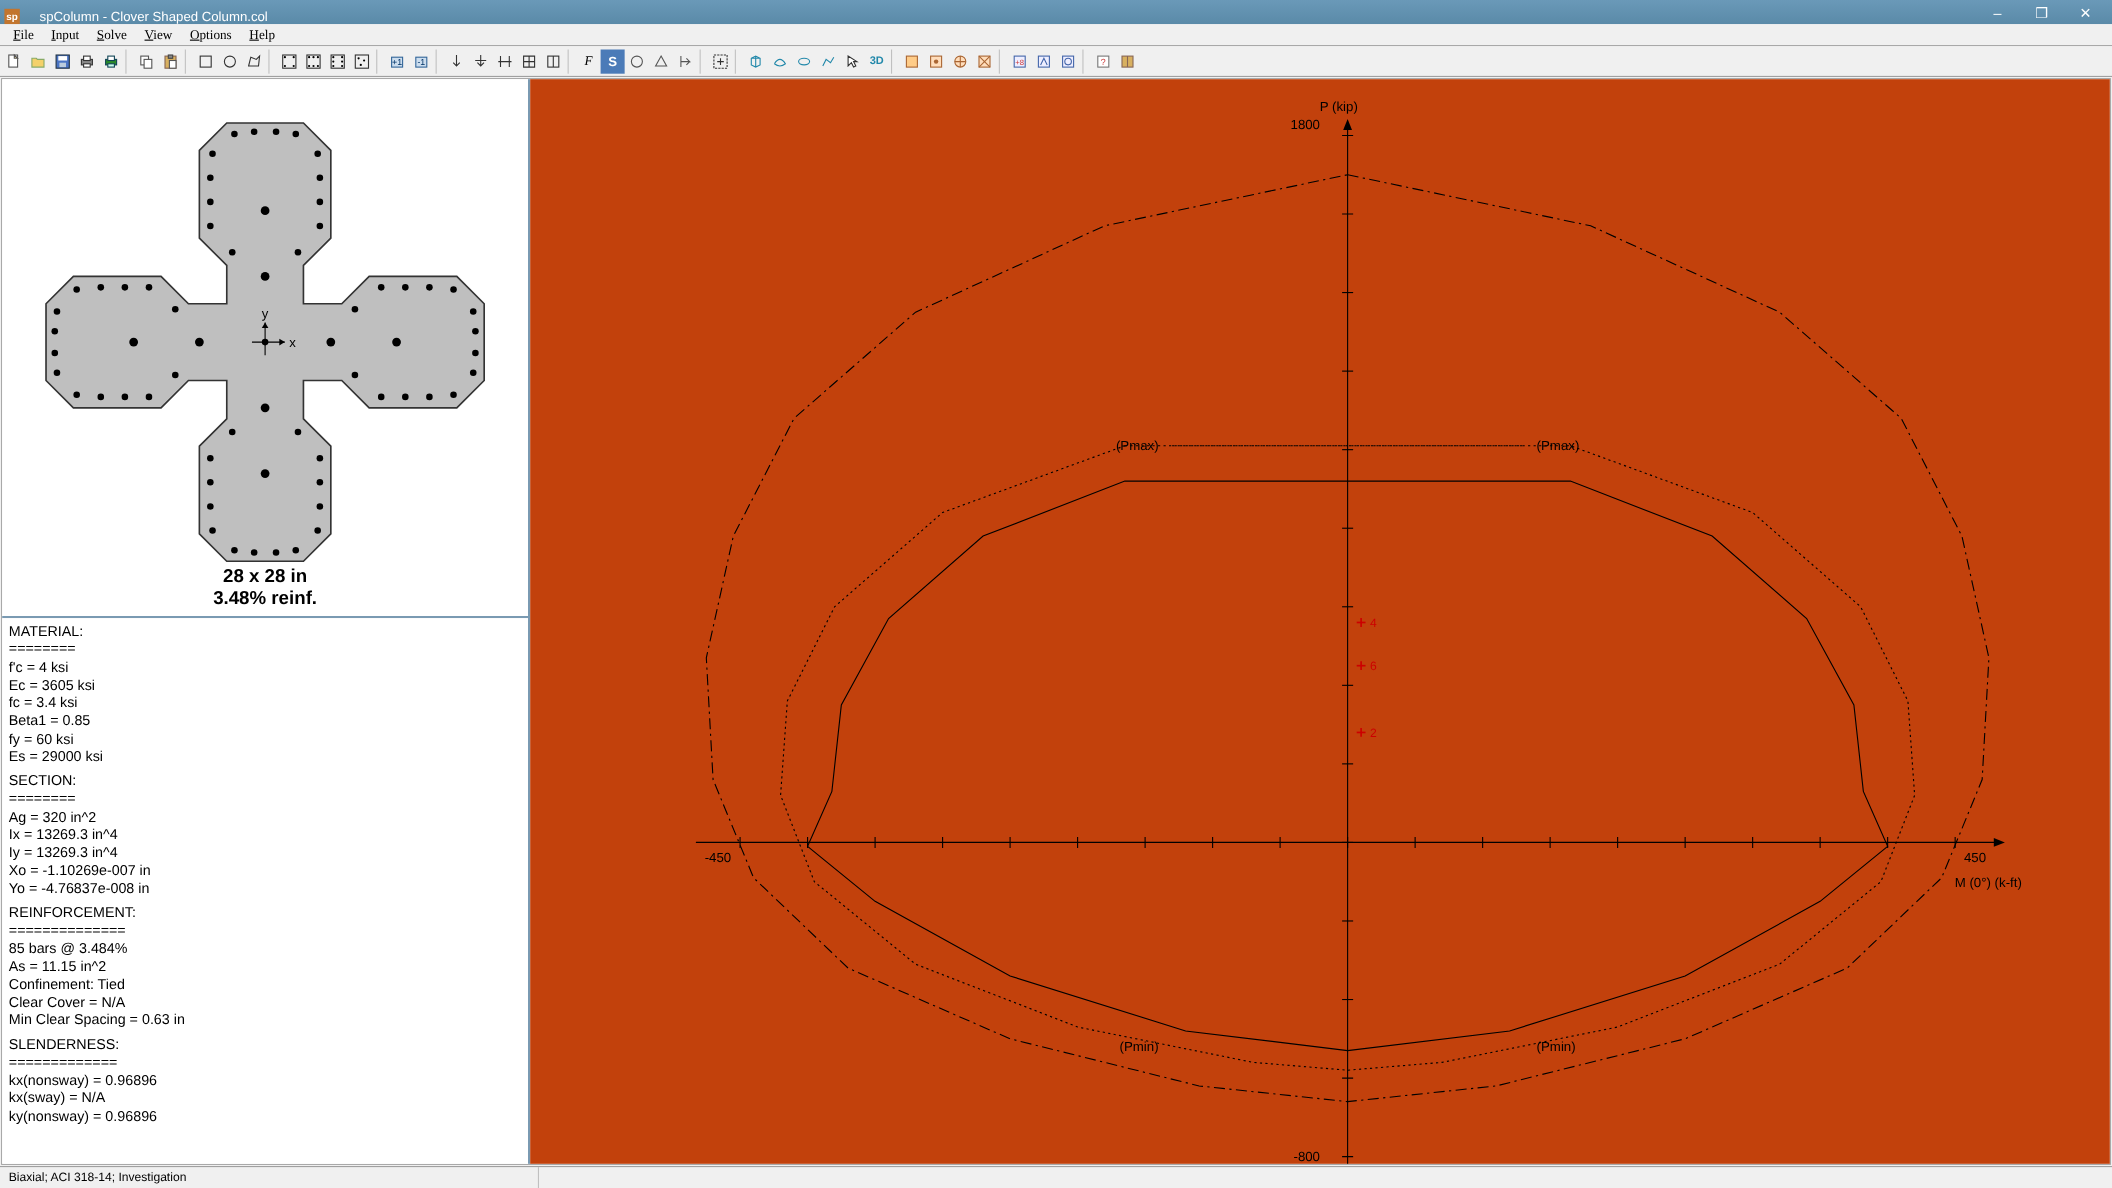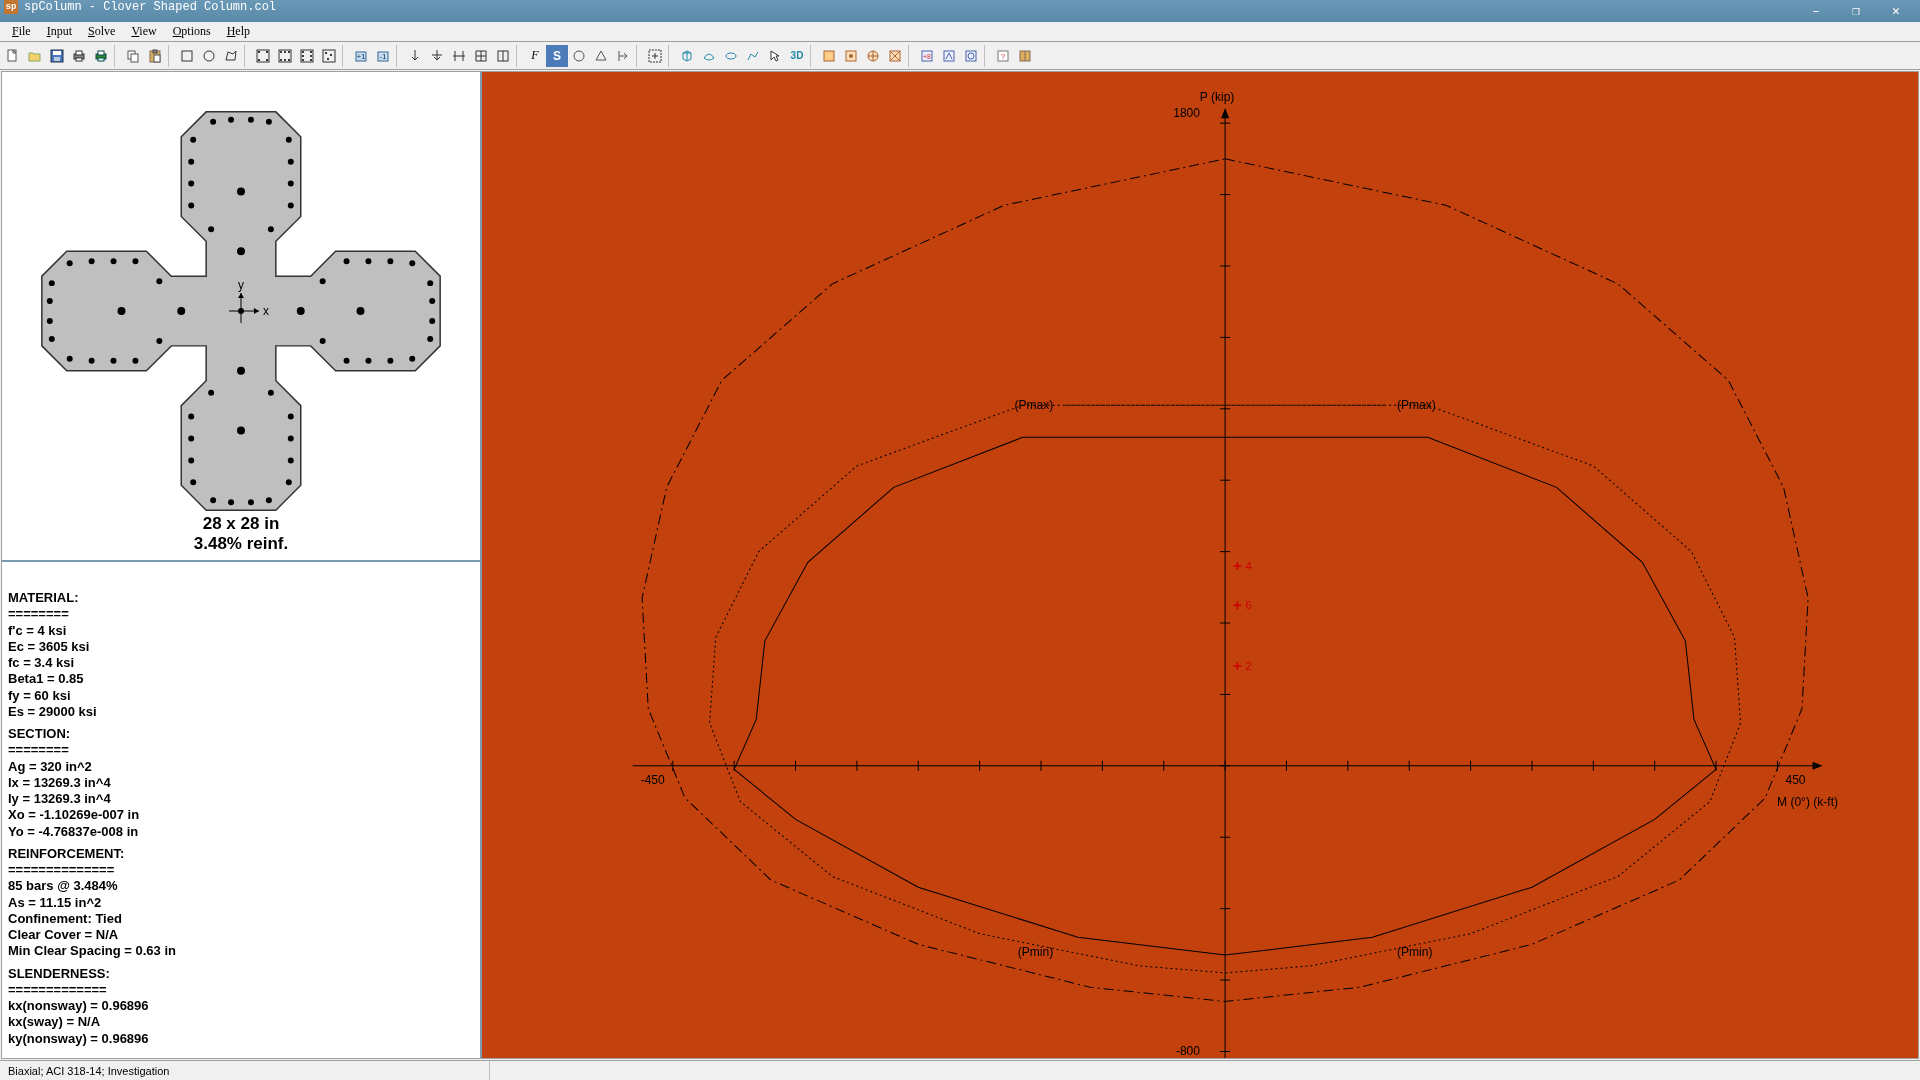--- a/index.html
+++ b/index.html
@@ -11,27 +11,26 @@
   height: 1080px;
   display: flex;
   flex-direction: column;
   overflow: hidden;
 }
 .titlebar {
   background: linear-gradient(#6a99b8, #5a8aa8);
   color: #fff;
   height: 22px;
   display: flex;
-  align-items: flex-start;
+  align-items: flex-end;
   padding: 0 4px;
   font-size: 12px;
-  font-family: Liberation Mono, monospace;
 }
 .titlebar .icon { width: 14px; height: 14px; background:#c2752e; margin-right:6px; display:inline-flex; align-items:center; justify-content:center; font-size:9px; font-weight:bold; color:#fff;}
-.titlebar .title { flex:1; }
+.titlebar .title { flex:1;margin-left:12px; }
 .titlebar .win-btn { width: 40px; height: 22px; display:flex; align-items:center; justify-content:center; font-size:13px; }
 
 .menubar {
   background: #f0f0f0;
   height: 20px;
   display: flex;
   align-items: center;
   border-bottom: 1px solid #a0a0a0;
   padding: 0 4px;
   font-size: 12px;
@@ -84,24 +83,23 @@
   font-size:17px; font-weight:bold;
 }
 
 .text-panel {
   flex:1;
   background:#fff;
   position: relative;
   overflow-y: scroll;
   font-family: Arial, sans-serif;
   font-size: 13px;
-  font-weight: bold;
+  font-weight: normal;
   line-height: 1.25;
   padding: 4px 6px;
-  margin-top: 24px;
 }
 .text-panel .hdr { margin-top: 6px; }
 .text-panel .hdr:first-child { margin-top:0; }
 
 .chart-panel {
   flex:1;
   background:#c2410c;
   position:relative;
 }
 .chart-panel svg { width:100%; height:100%; }

